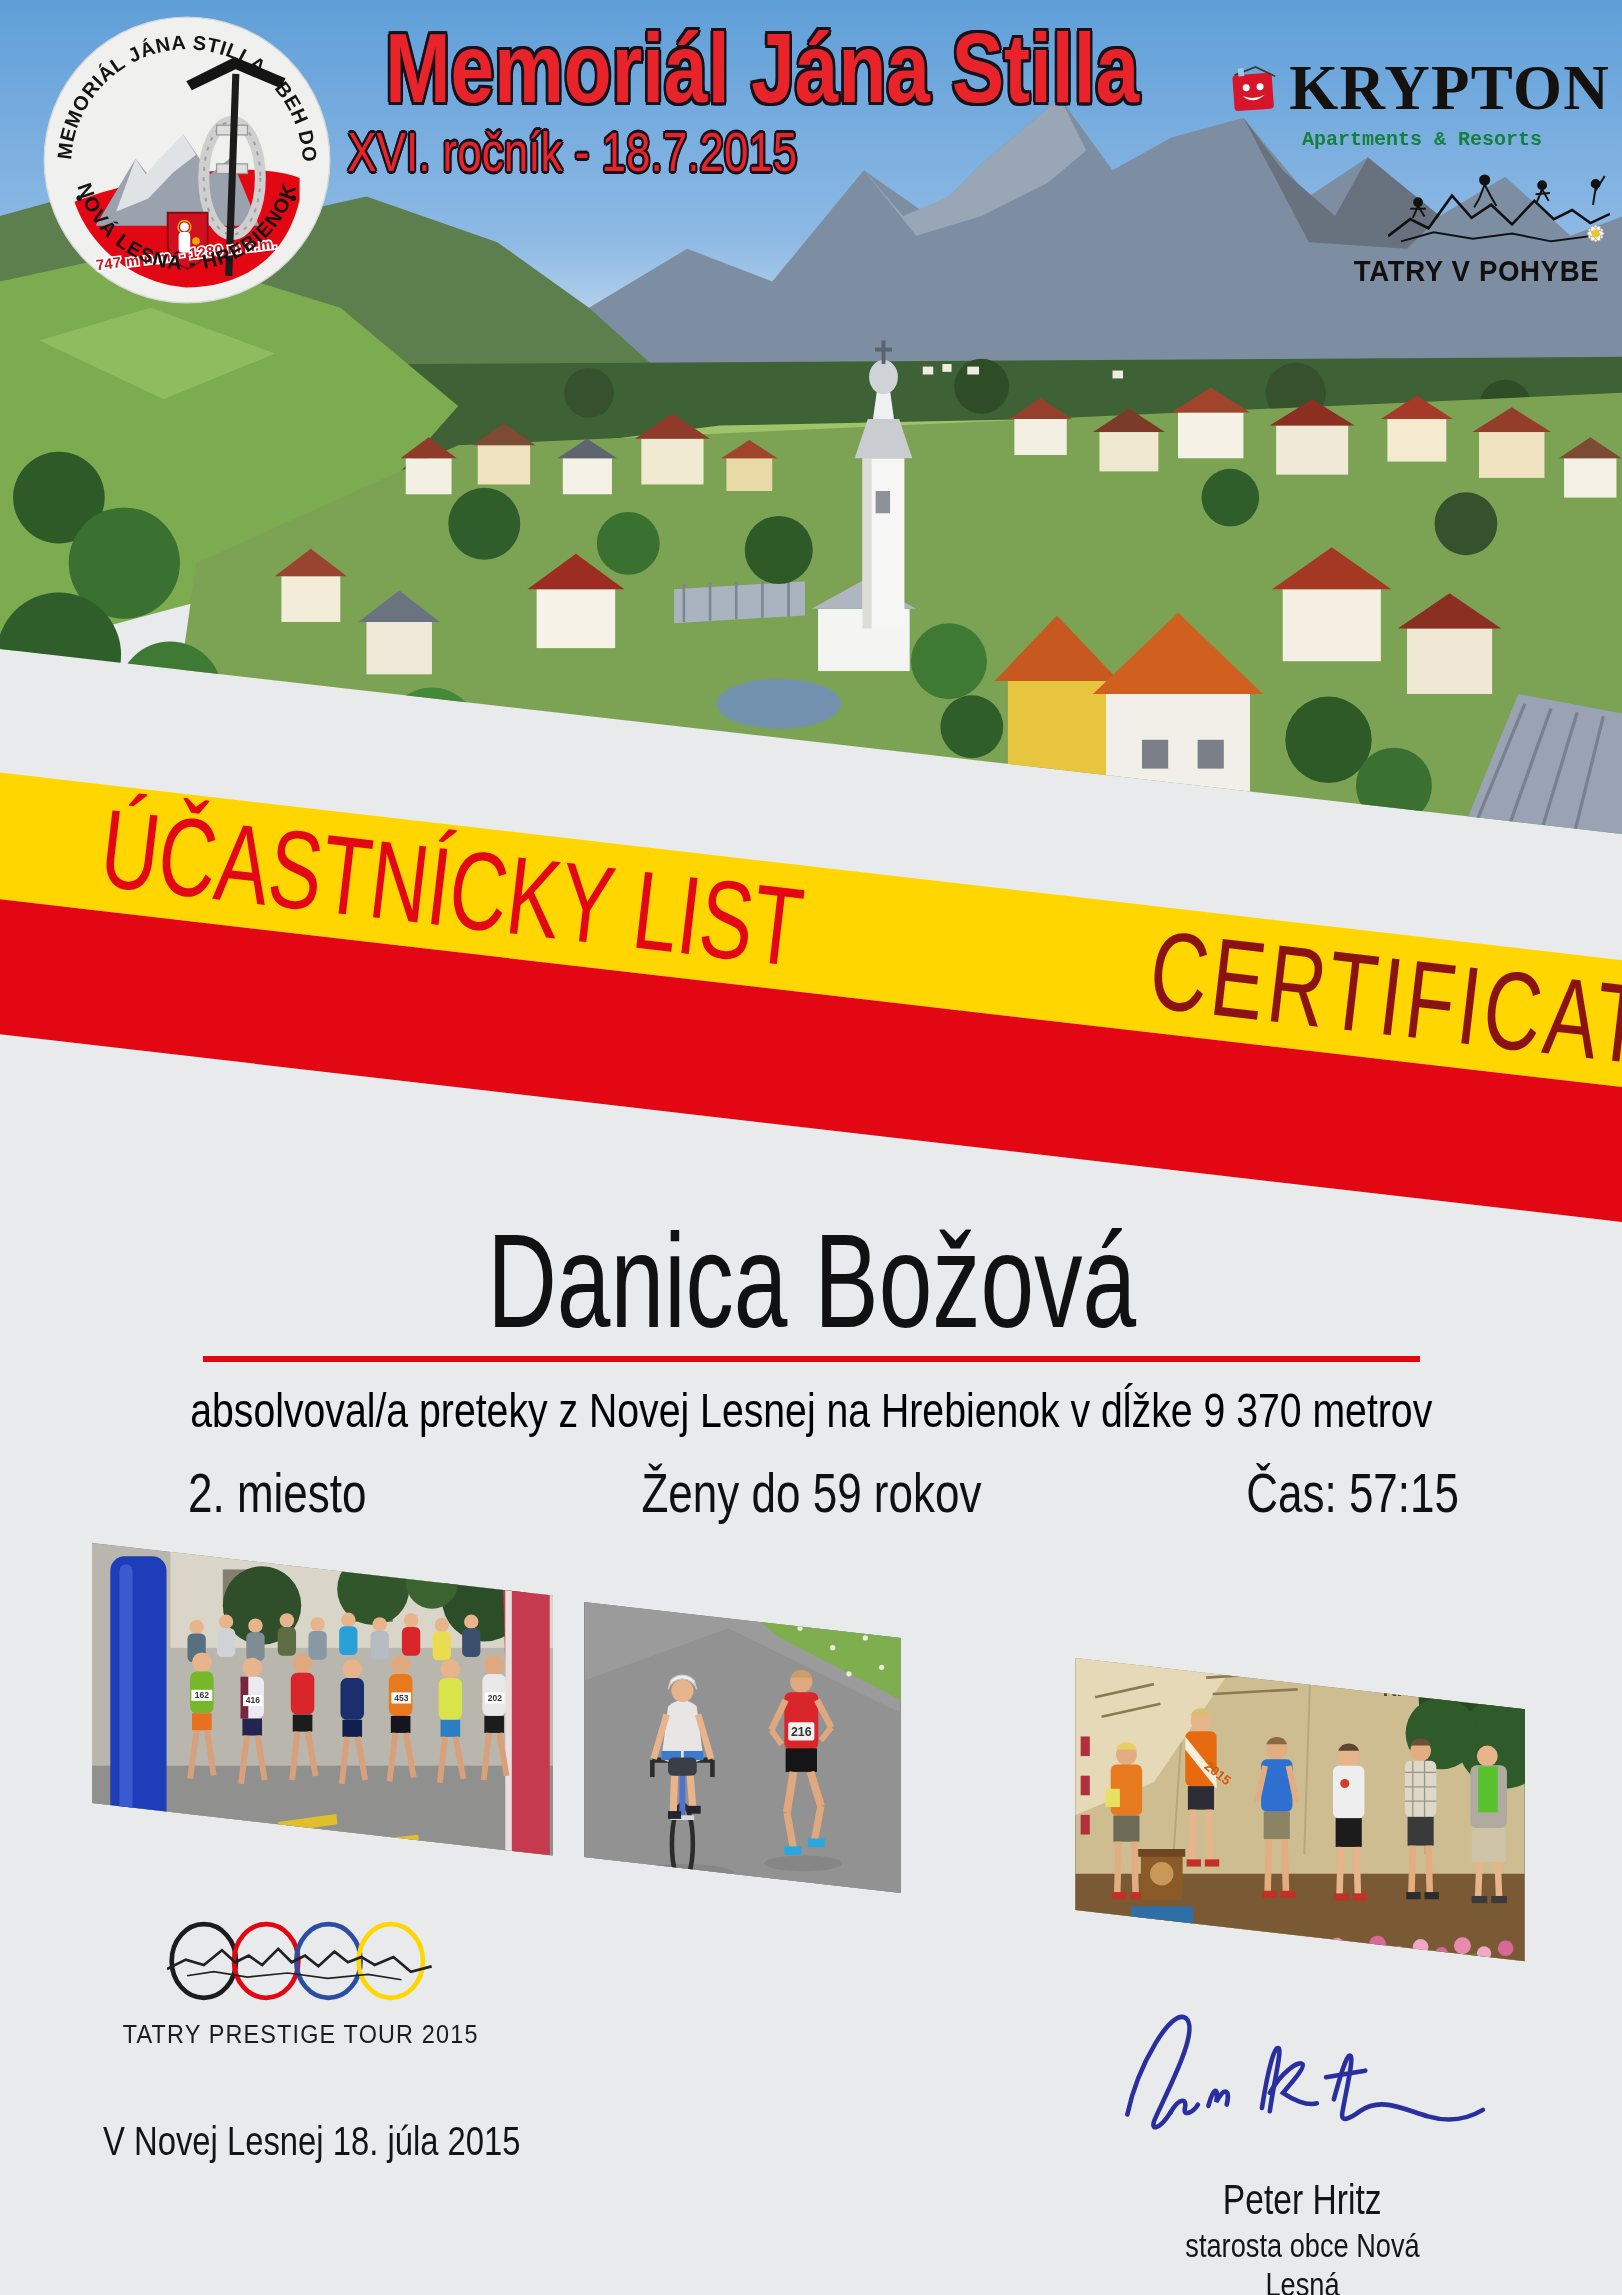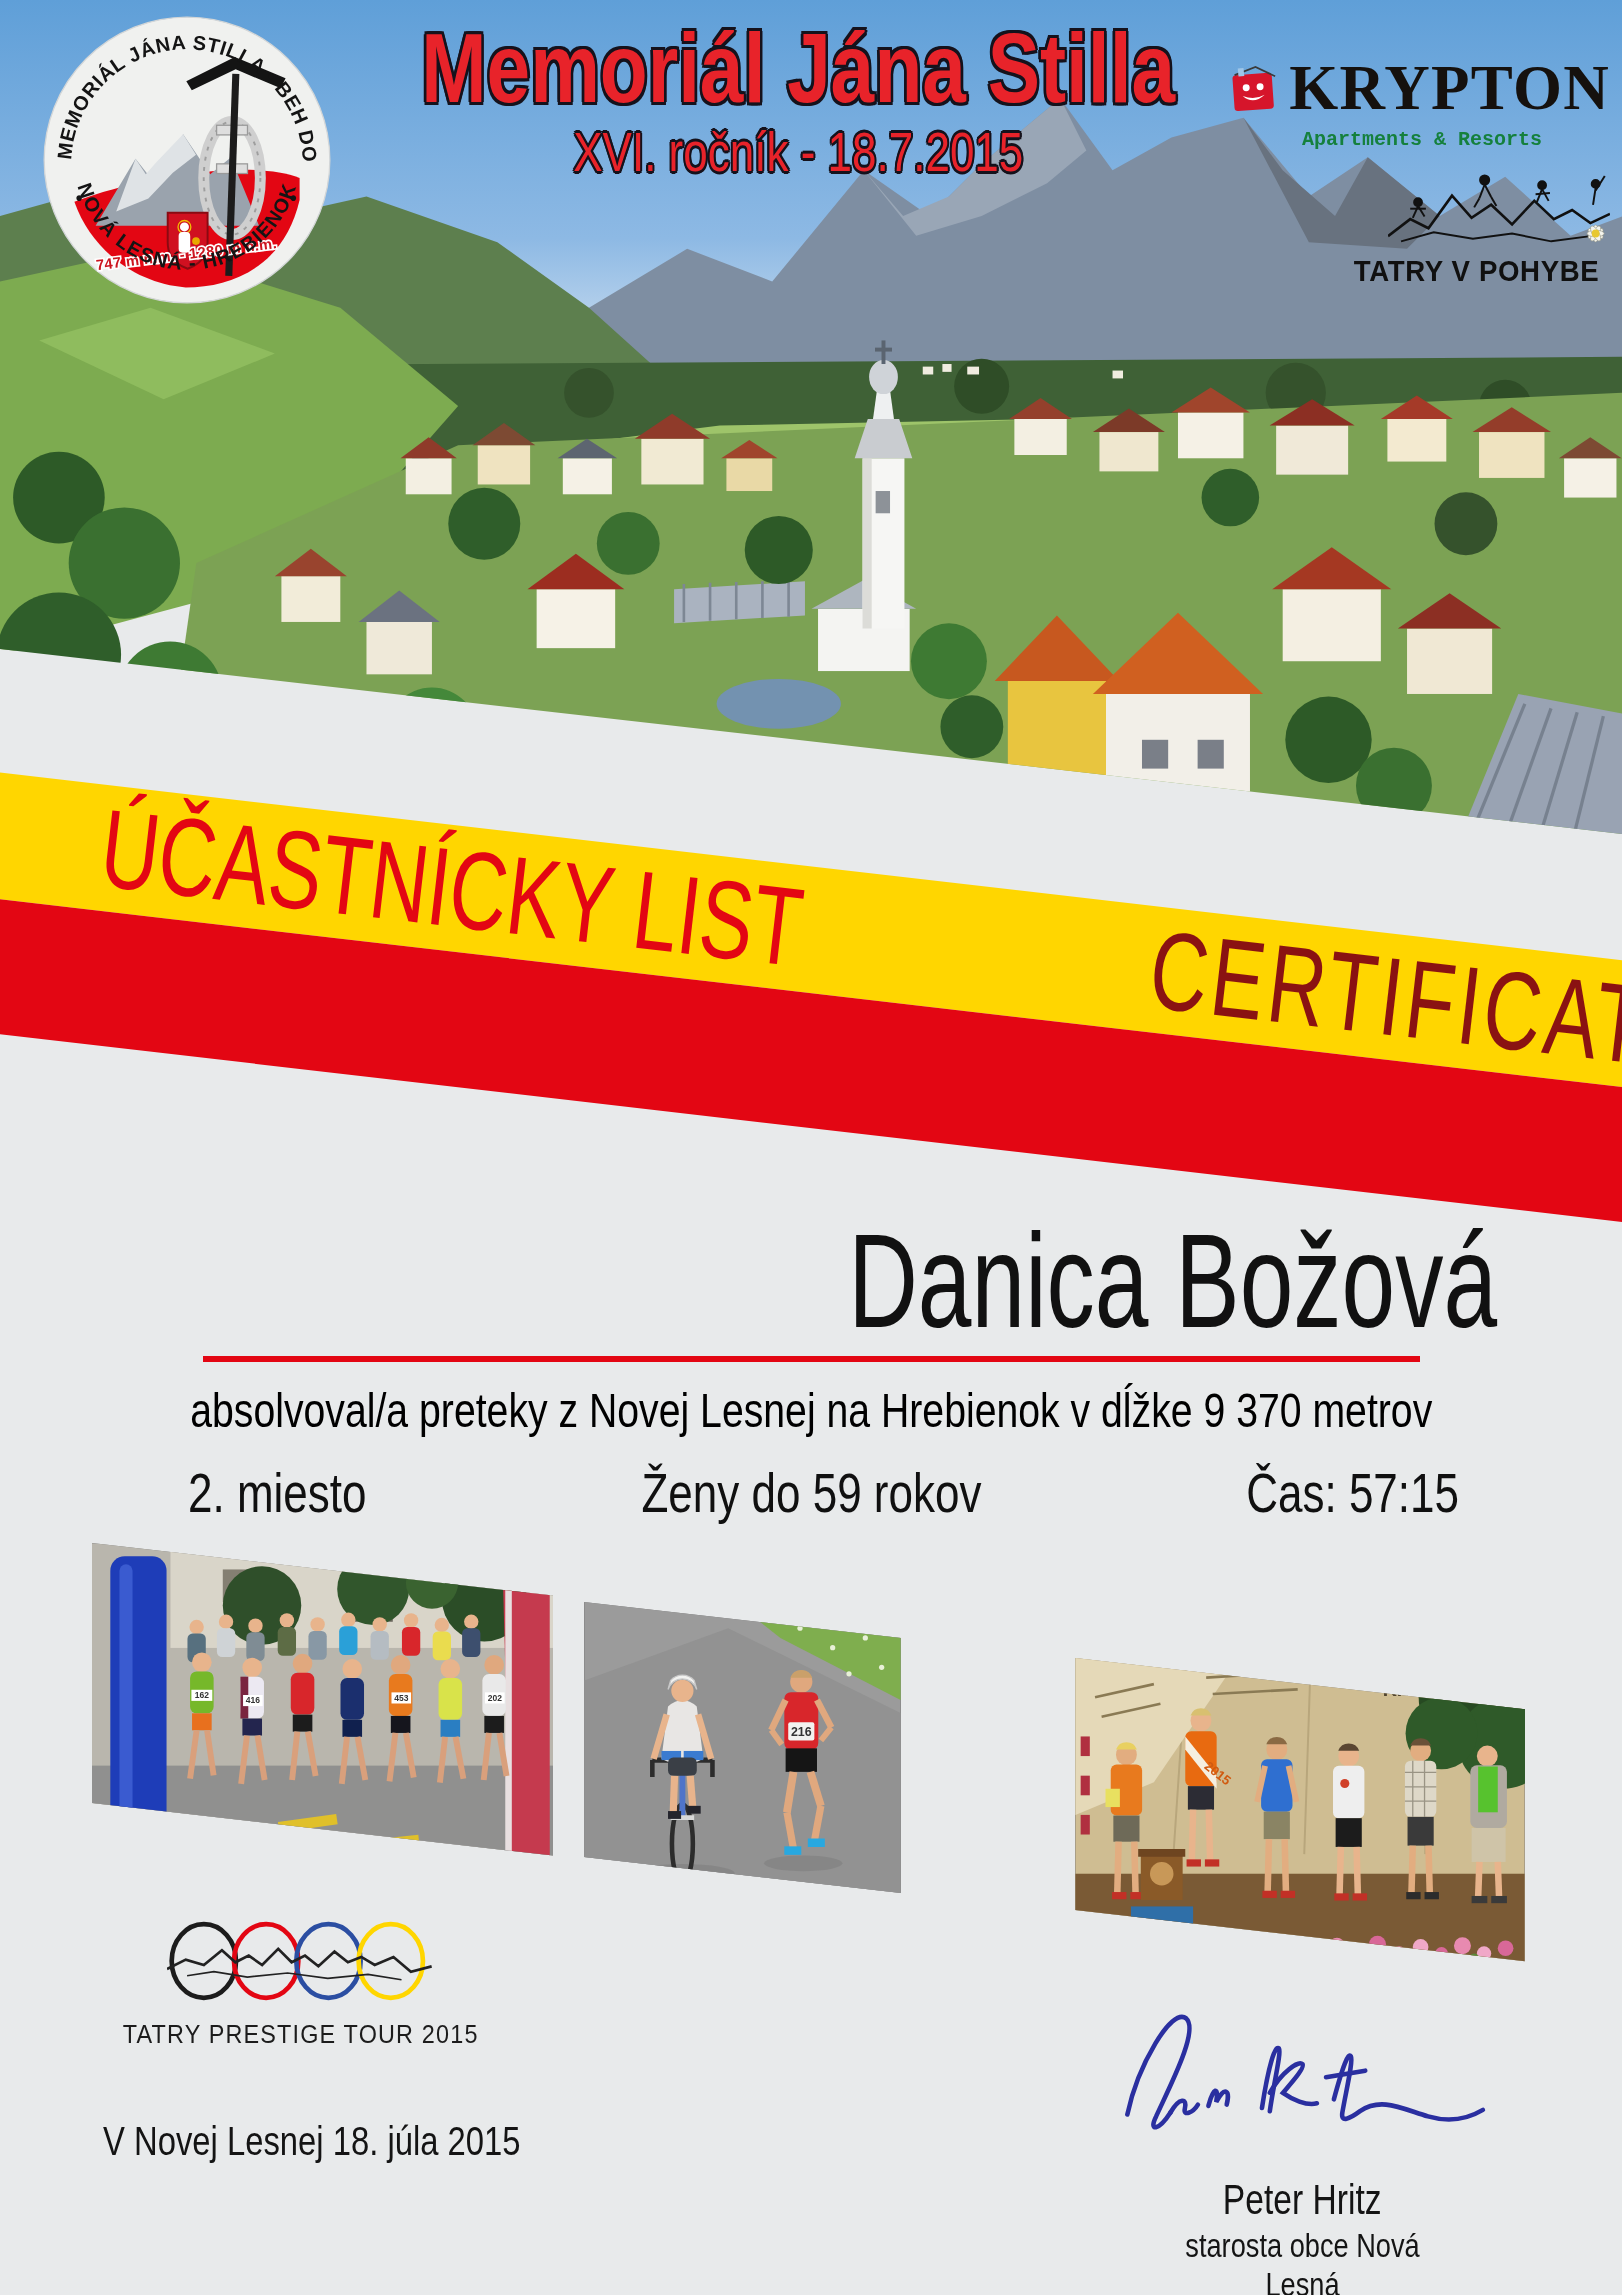--- a/index.html
+++ b/index.html
@@ -8,42 +8,42 @@
   .abs{position:absolute;}
   
   .cx{display:inline-block;transform:scaleX(var(--sx,.8));}
   .ol{transform-origin:0 50%;}
   .or{transform-origin:100% 50%;}
   
   .hero{left:0;top:0;width:1623px;height:838px;
         clip-path:polygon(0 0,1623px 0,1623px 834px,0 649px);}
   .hero svg{display:block;width:100%;height:100%;}
   
-  .header{left:281px;top:17px;width:1034px;text-align:center;line-height:1.05;}
+  .header{left:291px;top:17px;width:1034px;line-height:1.05;}
   .title{font-size:98px;font-weight:bold;color:#e8232a;
          text-shadow:-2.6px -2.6px 0 #15121c,2.6px -2.6px 0 #15121c,-2.6px 2.6px 0 #15121c,2.6px 2.6px 0 #15121c,
                      -3.3px 0 0 #15121c,3.3px 0 0 #15121c,0 -3.3px 0 #15121c,0 3.3px 0 #15121c;}
   .subtitle{font-size:55px;font-weight:normal;color:#e8232a;margin-top:3.9px;
          text-shadow:-2px -2px 0 #15121c,2px -2px 0 #15121c,-2px 2px 0 #15121c,2px 2px 0 #15121c,
                      -2.6px 0 0 #15121c,2.6px 0 0 #15121c,0 -2.6px 0 #15121c,0 2.6px 0 #15121c;}
   
   .sponsors{left:1230px;top:52px;width:380px;}
   .aplend-row{display:flex;align-items:center;gap:11.8px;}
   .aplend-name{font-family:"Liberation Serif",serif;font-weight:bold;font-size:63px;color:#15110e;letter-spacing:1.3px;}
   .aplend-tag{font-family:Liberation Mono, monospace;font-weight:bold;font-size:20px;color:#15803d;margin:2.6px 0 0 72px;}
   .tatry{margin-top:17px;text-align:right;}
   .tatry-label{font-size:30px;font-weight:800;color:#101010;letter-spacing:0.7px;}
   
   .bands{left:-39px;top:768px;width:1767px;transform:rotate(6.6deg);transform-origin:0 0;}
   .band-yellow{height:126px;background:#ffd600;display:flex;align-items:center;padding-left:149px;white-space:nowrap;}
   .band-red{height:134px;background:#e30613;}
   .band-t1{font-size:111px;color:#e30613;line-height:1;}
   .band-t2{font-size:111px;color:#8a1212;letter-spacing:5.2px;line-height:1;margin-left:77px;}
   
-  .name{left:0;top:1214px;width:1623px;text-align:right;font-size:134px;line-height:1;color:#111;}
+  .name{left:0;top:1214px;width:1623px;text-align:center;font-size:134px;line-height:1;color:#111;}
   .rule{left:203px;top:1356px;width:1217px;height:5.9px;background:#e30613;}
   .desc{left:0;top:1382px;width:1623px;text-align:center;font-size:49px;color:#000000;}
   .results{left:0;top:1461px;width:1623px;font-size:55px;color:#101010;}
   .res-place{position:absolute;left:188px;}
   .res-cat{position:absolute;left:0;width:1623px;text-align:center;}
   .res-time{position:absolute;right:164px;}
   
   .photo{position:absolute;transform:skewY(6.5deg);transform-origin:0 0;overflow:hidden;background:#777;}
   .photo svg{display:block;transform:skewY(-6.5deg);transform-origin:0 0;}
   .ph1{left:92px;top:1543px;width:461px;height:260px;}

